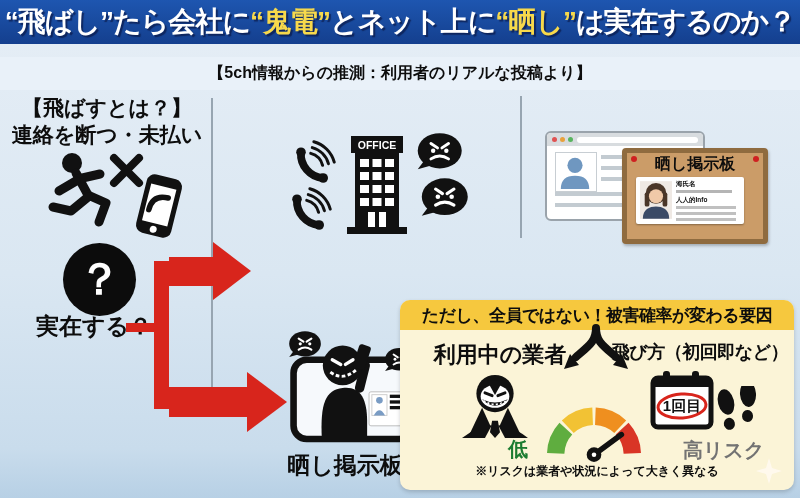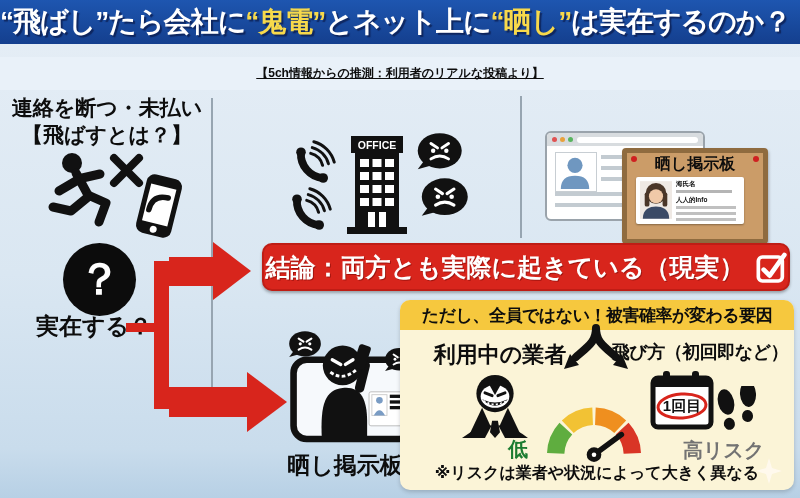--- a/index.html
+++ b/index.html
@@ -4,26 +4,26 @@
 <style>
   html,body{margin:0;padding:0;background:#fff;}
   .stage{position:relative;width:800px;height:498px;overflow:hidden;
     background:linear-gradient(180deg,#e6eef6 0%,#dae7f2 55%,#c9dcec 90%,#b7d0e5 100%);
     font-family:"Liberation Sans","DejaVu Sans",sans-serif;color:#0d0d0d;}
   svg{display:block;}
 
   
   .header{position:absolute;top:0;left:0;right:0;height:44px;
     background:linear-gradient(180deg,#1e56b0 0%,#143f8e 100%);
-    display:flex;align-items:center;white-space:nowrap;}
+    display:flex;align-items:center;justify-content:center;white-space:nowrap;}
   .header .t{font-size:28px;font-weight:bold;color:#fff;letter-spacing:-1px;
     text-shadow:2px 2px 1px rgba(8,16,56,.6);}
   .header .hl{color:#f7d94b;}
   .subband{position:absolute;top:57px;left:0;right:0;height:33px;background:#e9f1f9;
-    display:flex;align-items:center;justify-content:center;font-size:12px;font-weight:bold;text-decoration:underline;}
+    display:flex;align-items:center;justify-content:center;font-size:16px;font-weight:bold;}
 
   
   .vdiv{position:absolute;width:2px;background:#97a5b1;}
   .vdiv.left{left:211px;top:98px;height:290px;}
   .vdiv.right{left:520px;top:96px;height:142px;}
 
   
   .colhead{position:absolute;font-weight:bold;text-align:center;white-space:nowrap;}
   .colhead.l{left:8px;top:94px;width:198px;font-size:21px;line-height:1.3;}
   .colhead.m{left:222px;top:99px;width:296px;font-size:24px;}
@@ -103,21 +103,21 @@
     font-size:17px;font-weight:bold;white-space:nowrap;letter-spacing:-0.5px;}
   .factor-l{position:absolute;left:20px;top:40px;width:160px;text-align:center;font-size:22px;font-weight:bold;white-space:nowrap;}
   .factor-r{position:absolute;left:210px;top:40px;width:180px;text-align:center;font-size:18px;font-weight:bold;white-space:nowrap;letter-spacing:-0.5px;}
   .branch-svg{position:absolute;left:158px;top:24px;width:76px;height:54px;}
   .vampire-svg{position:absolute;left:52px;top:72px;width:86px;height:66px;}
   .gauge-svg{position:absolute;left:138px;top:98px;width:112px;height:64px;}
   .glow{position:absolute;left:108px;top:136px;font-size:20px;font-weight:bold;color:#1c7c31;}
   .ghigh{position:absolute;left:252px;top:137px;font-size:20px;font-weight:bold;color:#737373;white-space:nowrap;margin-left:31px;}
   .calendar-svg{position:absolute;left:250px;top:70px;width:64px;height:60px;}
   .prints-svg{position:absolute;left:314px;top:86px;width:46px;height:56px;}
-  .risk-note{position:absolute;left:0;right:0;top:163px;text-align:center;font-size:16px;font-weight:bold;white-space:nowrap;}
+  .risk-note{position:absolute;left:0;right:0;top:163px;text-align:center;font-size:12px;font-weight:bold;white-space:nowrap;font-family:Liberation Serif, serif;}
   .sparkle-svg{position:absolute;right:12px;bottom:6px;width:26px;height:26px;}
 </style>
 </head>
 <body>
 
 <svg width="0" height="0" style="position:absolute" aria-hidden="true">
   <defs>
     <g id="g-bubble">
       <ellipse cx="36" cy="27" rx="30" ry="24" fill="#111"></ellipse>
       <polygon points="6,52 18,36 28,46" fill="#111"></polygon>
@@ -147,22 +147,22 @@
     <div class="t"><span>“飛ばし”たら会社に</span><span class="hl">“鬼電”</span><span>とネット上に</span><span class="hl">“晒し”</span><span>は実在するのか？</span></div>
   </div>
   <div class="subband">
     <span>【5ch情報からの推測：利用者のリアルな投稿より】</span>
   </div>
 
   <div class="vdiv left"></div>
   <div class="vdiv right"></div>
 
   <div class="colhead l">
+    <div>【飛ばすとは？】</div>
     <div>連絡を断つ・未払い</div>
-    <div>【飛ばすとは？】</div>
   </div>
   <svg class="runner-svg" viewBox="0 0 142 96">
     <circle cx="30" cy="17" r="10" fill="#111"></circle>
     <g stroke="#111" stroke-width="9" stroke-linecap="round" stroke-linejoin="round" fill="none">
       <path d="M34,27 L46,49"></path>
       <path d="M36,33 L58,28"></path>
       <path d="M34,35 L17,45"></path>
       <path d="M46,49 L64,57 L57,76"></path>
       <path d="M46,51 L29,65 L11,61"></path>
     </g>
@@ -244,27 +244,20 @@
       </svg>
       <div class="card-f1">海氏名</div>
       <div class="card-l1"></div>
       <div class="card-f2">人人的Info</div>
       <div class="card-l2"></div>
       <div class="card-l3"></div>
       <div class="card-l4"></div>
     </div>
   </div>
 
-  <div class="banner">
-    <span class="banner-text">結論：両方とも実際に起きている（現実）</span>
-    <svg class="checkbox-svg" viewBox="0 0 48 48">
-      <rect x="5" y="9" width="36" height="36" rx="6" fill="none" stroke="#fff" stroke-width="5.5"></rect>
-      <path d="M13,28 L22,37 L44,6" fill="none" stroke="#fff" stroke-width="7" stroke-linecap="round" stroke-linejoin="round"></path>
-    </svg>
-  </div>
 
   <div class="qcircle">
     <span>？</span>
   </div>
   <div class="qlabel">実在する？</div>
 
   <div class="rc rc-stub"></div>
   <div class="rc rc-vert"></div>
   <div class="rc a1-body"></div>
   <div class="a1-head"></div>

